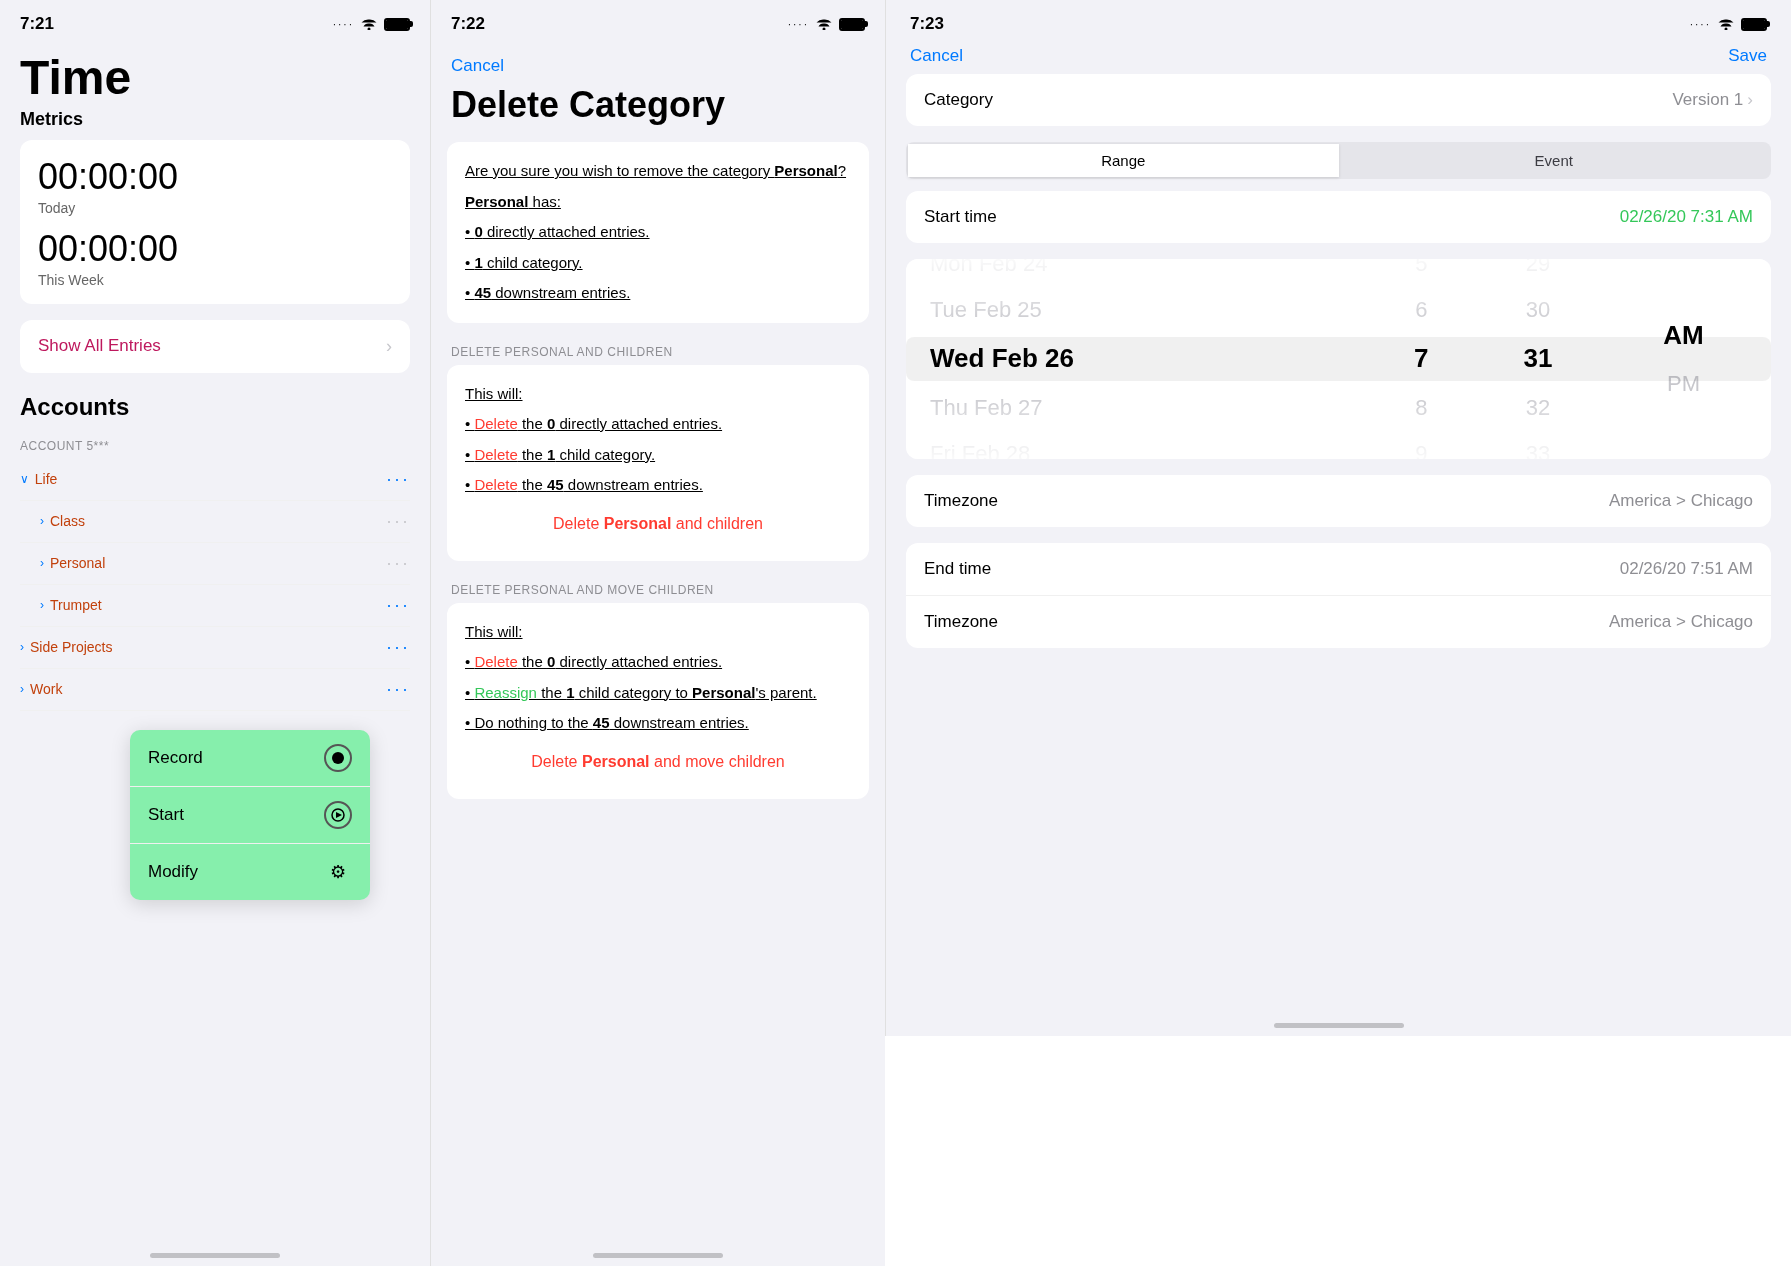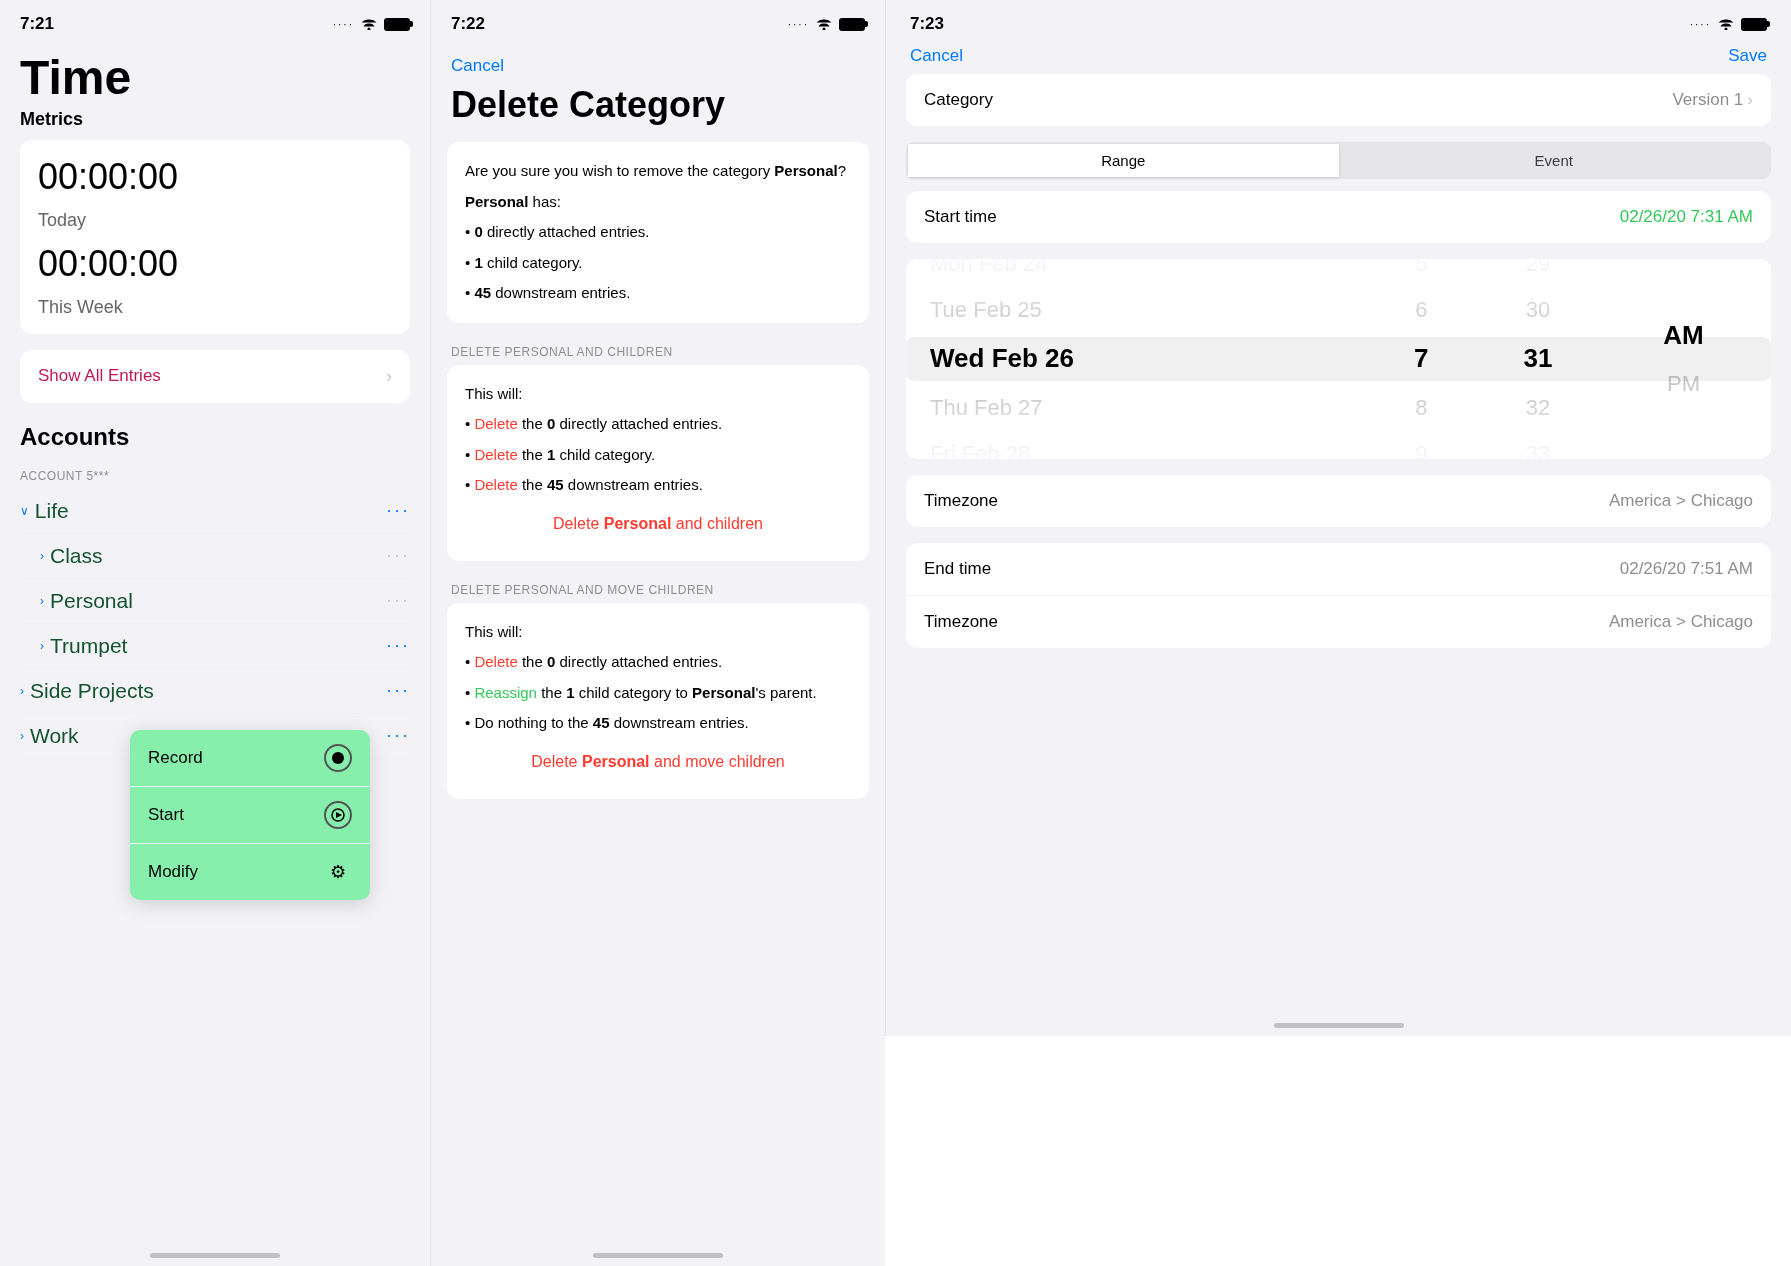--- a/index.html
+++ b/index.html
@@ -84,23 +84,23 @@
       padding: 16px 18px;
       margin-bottom: 16px;
     }
     .metric-value {
       font-size: 36px;
       font-weight: 300;
       color: #000;
       font-variant-numeric: tabular-nums;
     }
     .metric-label {
-      font-size: 18px;
+      font-size: 14px;
       color: #666;
-      margin-top: 12px;
+      margin-top: 2px;
       margin-bottom: 12px;
     }
     .metric-label:last-child { margin-bottom: 0; }
     .show-entries-btn {
       background: #fff;
       border-radius: 12px;
       padding: 16px 18px;
       display: flex;
       justify-content: space-between;
       align-items: center;
@@ -134,22 +134,22 @@
       border-bottom: 1px solid #f0f0f0;
     }
     .account-indent1 { padding-left: 20px; }
     .expand-icon {
       color: #007aff;
       font-size: 12px;
       margin-right: 6px;
     }
     .account-name {
       flex: 1;
-      font-size: 21px;
-      color: #14532d;
+      font-size: 14px;
+      color: #c2410c;
     }
     .account-dots {
       color: #007aff;
       font-size: 18px;
       letter-spacing: 2px;
     }
     .account-dots-gray {
       color: #c7c7cc;
     }
     
@@ -233,20 +233,21 @@
       background: #fff;
       border-radius: 12px;
       padding: 18px;
       margin: 0 16px 16px;
     }
     .modal-card p {
       font-size: 15px;
       color: #000;
       line-height: 1.5;
       margin-bottom: 8px;
+      text-decoration: underline;
     }
     .modal-card p:last-child { margin-bottom: 0; }
     .section-header {
       padding: 6px 20px 6px;
       font-size: 12px;
       color: #8e8e93;
       font-weight: 500;
       letter-spacing: 0.5px;
       text-transform: uppercase;
     }

